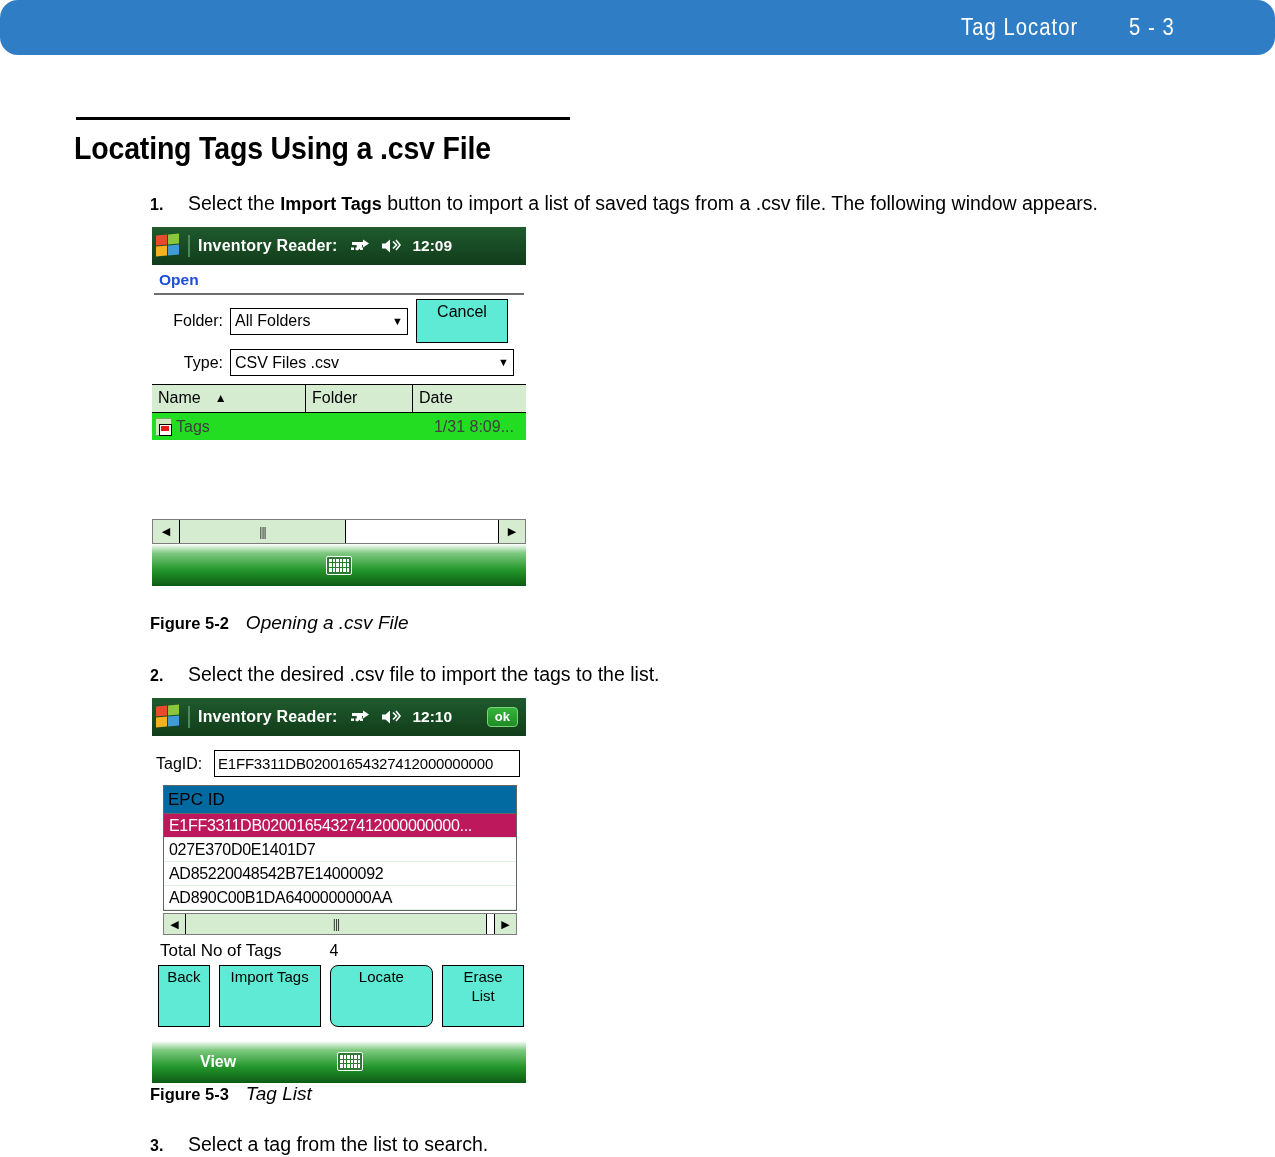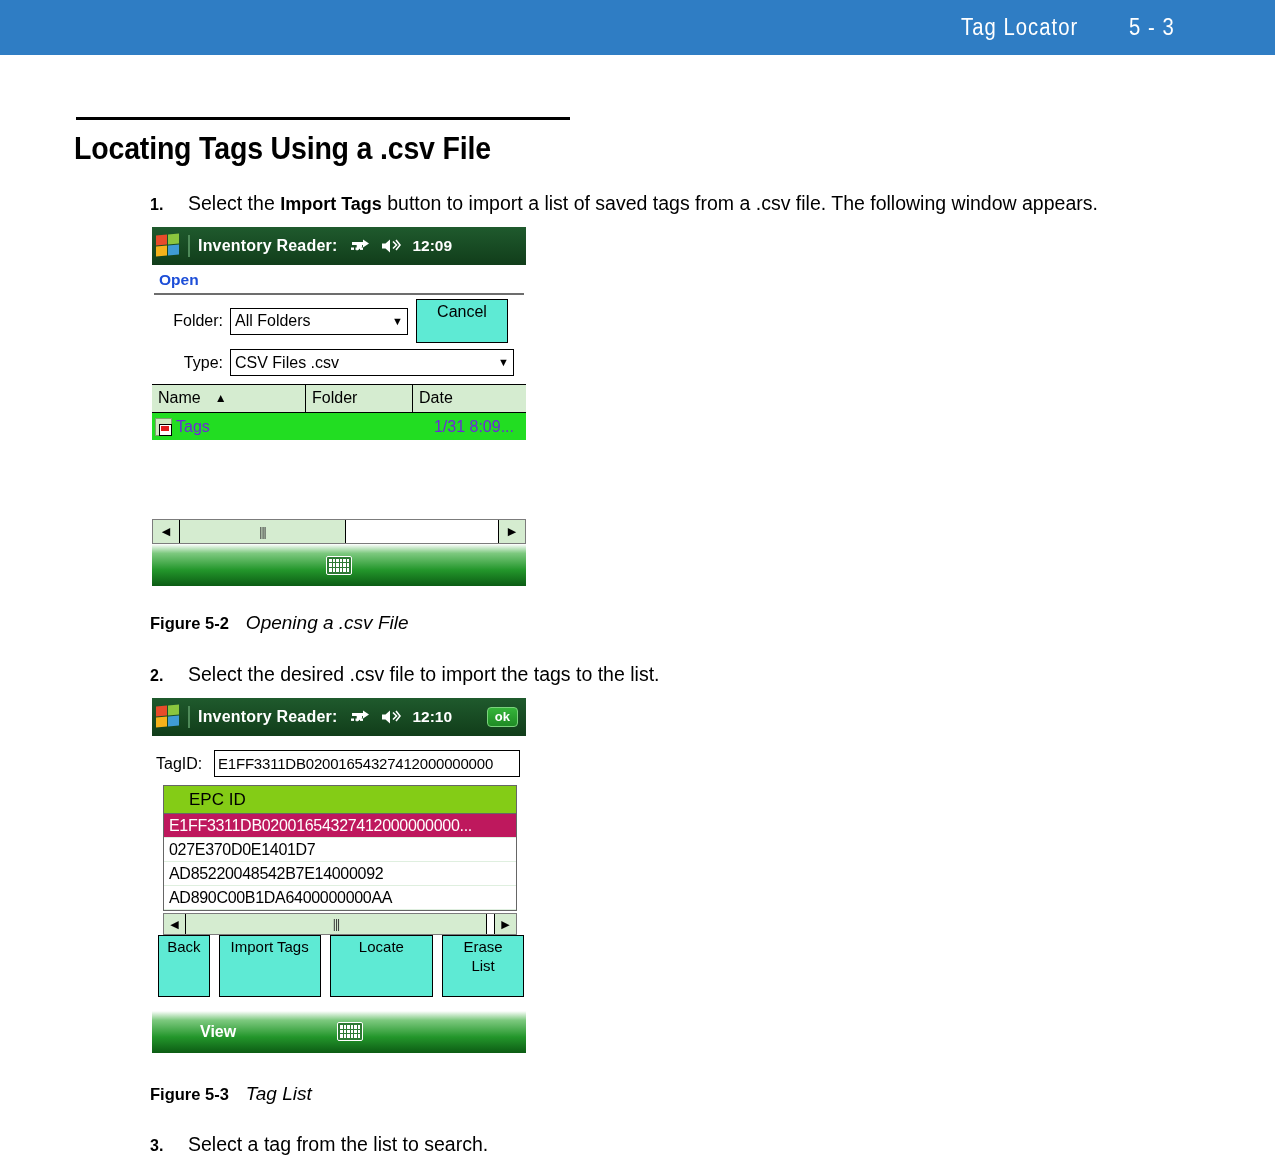--- a/index.html
+++ b/index.html
@@ -18,20 +18,21 @@
   .page-header {
     position: absolute;
     top: 0; left: 0;
     width: 1275px;
     height: 55px;
     background: #2f7dc4;
     display: flex;
     align-items: center;
     justify-content: flex-end;
     padding-right: 97px;
+    border-radius: 18px;
   }
   .page-header .hdr-title {
     color: #ffffff;
     font-size: 23px;
     letter-spacing: 1.2px;
     font-family: "Liberation Sans Narrow", "Liberation Sans", sans-serif;
     transform: scaleX(0.88);
     transform-origin: right center;
   }
   .page-header .hdr-page {
@@ -203,21 +204,21 @@
     background: #d5ecd0;
     font-size: 16px;
     padding: 2px 6px 3px;
     border-right: 1.5px solid #000;
     height: 27px;
     display: flex;
     align-items: center;
   }
   .grid-row-sel {
     background: #22dd22;
-    color: #6d28d9;
+    color: #404040;
     height: 27px;
     display: flex;
     align-items: center;
     padding-left: 3px;
     font-size: 16px;
   }
   .file-icon {
     width: 17px; height: 18px;
     background: #cfe8c0;
     border: 1px solid #7fa070;
@@ -302,25 +303,25 @@
     background: #ffffff;
     height: 27px;
     display: flex;
     align-items: center;
     padding: 0 3px;
     font-size: 15px;
     letter-spacing: -0.2px;
   }
 
   .list-head {
-    background: #84cc16;
+    background: #0369a1;
     border: 1.5px solid #666;
     height: 29px;
     display: flex; align-items: center;
-    padding-left: 25px;
+    padding-left: 4px;
     font-size: 17px;
   }
   .list-body { border: 1.5px solid #666; border-top: none; }
   .lrow {
     height: 24px;
     display: flex; align-items: center;
     padding-left: 5px;
     font-size: 16px;
     border-bottom: 1px solid #dfefdf;
     letter-spacing: -0.3px;
@@ -512,25 +513,29 @@
         <div class="lrow">AD890C00B1DA6400000000AA</div>
       </div>
       <div class="scrollbar" style="margin-top:2px;height:22px;">
         <span class="sb-arrow" style="width:22px;">◀</span>
         <span class="sb-thumb" style="flex:1;">|||</span>
         <span class="sb-track" style="flex:none;width:7px;"></span>
         <span class="sb-arrow right" style="width:22px;">▶</span>
       </div>
     </div>
 
+    <div class="totals">
+      <span>Total No of Tags</span>
+      <span class="tval">4</span>
+    </div>
 
     <div class="btnrow">
       <span class="btn" style="width:55px;">Back</span>
       <span class="btn" style="width:110px;">Import Tags</span>
-      <span class="btn" style="width:112px;">Locate</span>
+      <span class="btn" style="width:112px;border-radius:8px;">Locate</span>
       <span class="btn" style="width:88px;">Erase List</span>
     </div>
 
     <div style="height:14px"></div>
 
     <div class="taskbar with-view">
       <span class="tb-view">View</span>
       <span class="kbd-icon">
         <i></i>
           <i></i>

